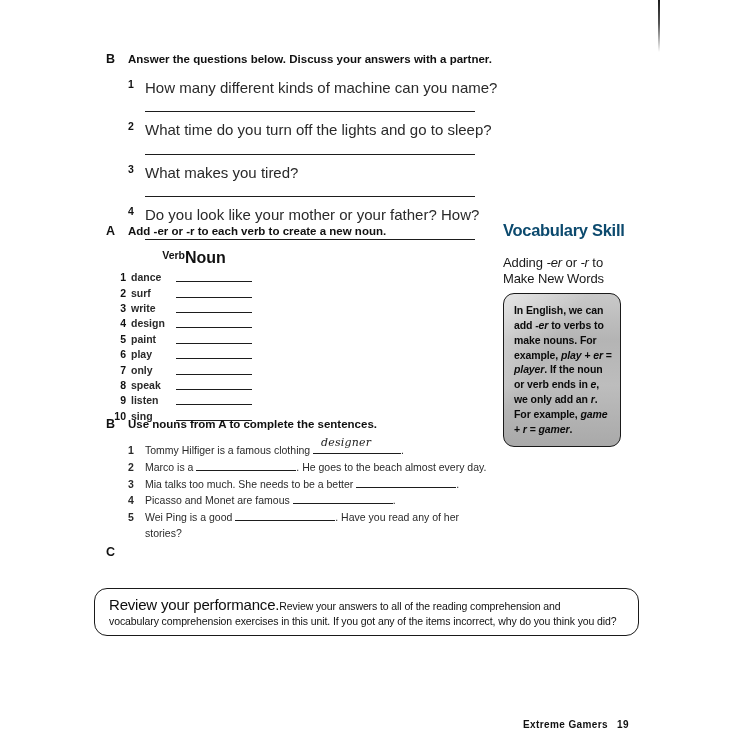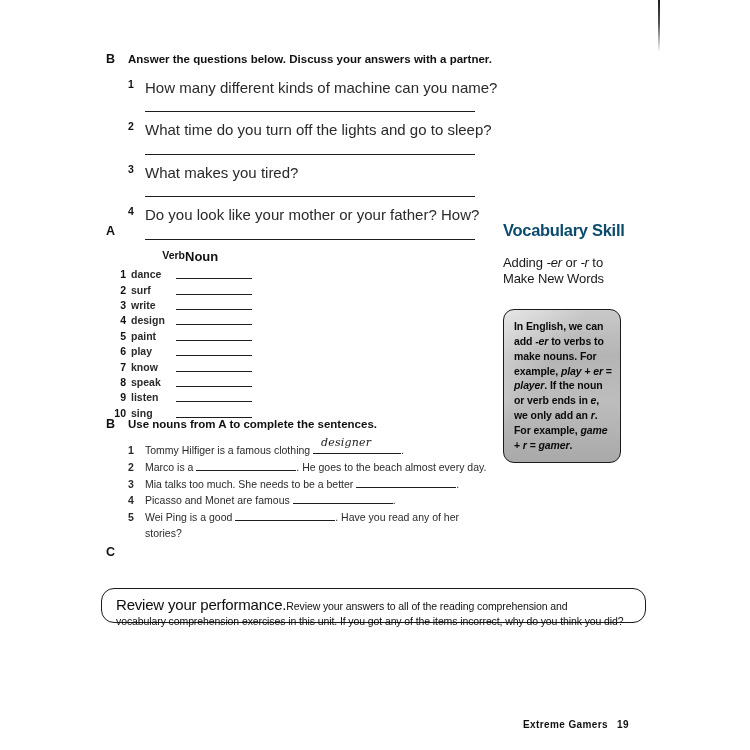--- a/index.html
+++ b/index.html
@@ -87,21 +87,21 @@
     margin-bottom: 3px;
     text-align: right;
   }
   .vn-head .h-verb {
     font-weight: bold;
     font-size: 10.5px;
     width: 62px;
   }
   .vn-head .h-noun {
     font-weight: bold;
-    font-size: 13px;
+    font-size: 16px;
   }
   .vn-row {
     display: flex;
     align-items: center;
     height: 15.4px;
   }
   .vn-num {
     font-weight: bold;
     font-size: 10.5px;
     width: 20px;
@@ -142,21 +142,21 @@
     font-size: 13px;
     line-height: 1.22;
     color: #15151530;
     color: #181818;
     margin-top: 16px;
     letter-spacing: -0.1px;
   }
   .vs-sub em { font-style: italic; }
 
   .vs-box {
-    margin-top: 22px;
+    margin-top: 6px;
     width: 118px;
     border: 1.6px solid #1a1a1a;
     border-radius: 11px;
     background:
       linear-gradient(125deg, rgba(255,255,255,0.55) 0%, rgba(255,255,255,0) 38%),
       linear-gradient(to bottom, #c9c9c9 0%, #b4b4b4 30%, #bdbdbd 60%, #a9a9a9 100%);
     padding: 9px 8px 9px 10px;
     box-sizing: border-box;
   }
   .vs-box p {
@@ -193,24 +193,24 @@
     font-style: italic;
     font-size: 11px;
     color: #1a1a1a;
     white-space: nowrap;
     letter-spacing: 0.2px;
   }
 
   
   .review-box {
     position: absolute;
-    left: 101px;
+    left: 94px;
     top: 588px;
     width: 545px;
-    height: 35px;
+    height: 48px;
     border: 1.5px solid #1a1a1a;
     border-radius: 13px;
     box-sizing: border-box;
     padding: 7px 14px 0 14px;
   }
   .rv-title {
     font-family: "Liberation Sans Narrow", "Liberation Sans", sans-serif;
     font-size: 15px;
     color: #0d0d0d;
     letter-spacing: -0.2px;
@@ -284,20 +284,21 @@
           <div class="q-text">Do you look like your mother or your father? How?</div>
         </div>
         <div class="qa-line"></div>
       </div>
     </div>
   </div>
 
   <div class="exercise" style="left:106px; top:224px; width:370px;">
     <div class="ex-head">
       <div class="ex-letter">A</div>
+      <div class="ex-title">Add -er or -r to each verb to create a new noun.</div>
     </div>
 
     <div style="margin-top:9px;">
       <div class="vn-head">
         <div class="h-verb">Verb</div>
         <div class="h-noun">Noun</div>
       </div>
 
       <div class="vn-row">
         <div class="vn-num">1</div>
@@ -324,21 +325,21 @@
         <div class="vn-verb">paint</div>
         <div class="vn-blank"></div>
       </div>
       <div class="vn-row">
         <div class="vn-num">6</div>
         <div class="vn-verb">play</div>
         <div class="vn-blank"></div>
       </div>
       <div class="vn-row">
         <div class="vn-num">7</div>
-        <div class="vn-verb">know</div>
+        <div class="vn-verb">only</div>
         <div class="vn-blank"></div>
       </div>
       <div class="vn-row">
         <div class="vn-num">8</div>
         <div class="vn-verb">speak</div>
         <div class="vn-blank"></div>
       </div>
       <div class="vn-row">
         <div class="vn-num">9</div>
         <div class="vn-verb">listen</div>

